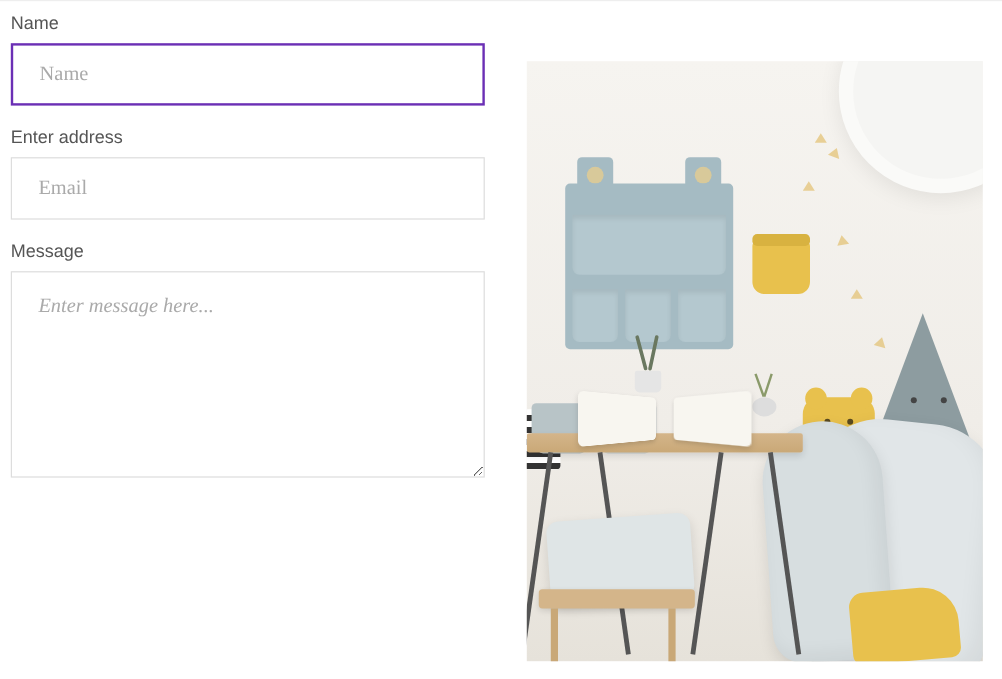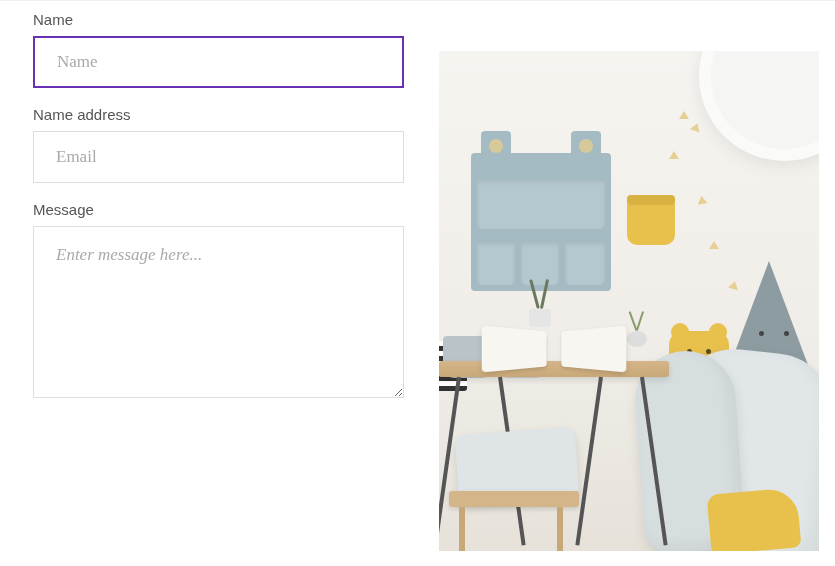--- a/index.html
+++ b/index.html
@@ -19,21 +19,20 @@
     .form-col {
       width: 395px;
       flex-shrink: 0;
     }
     .image-col {
       width: 390px;
       padding-top: 40px;
     }
     .form-group {
       margin-bottom: 18px;
-      margin-left: 24px;
     }
     .form-label {
       display: block;
       font-family: Arial, Helvetica, sans-serif;
       font-size: 15px;
       color: #555;
       margin-bottom: 8px;
       font-weight: 400;
     }
     .form-input {
@@ -198,21 +197,21 @@
 </head>
 <body>
 
 <div class="container">
   <div class="form-col">
     <div class="form-group">
       <label class="form-label">Name</label>
       <input type="text" class="form-input focused" placeholder="Name" style="">
     </div>
     <div class="form-group">
-      <label class="form-label">Name address</label>
+      <label class="form-label">Enter address</label>
       <input type="email" class="form-input" placeholder="Email" style="">
     </div>
     <div class="form-group">
       <label class="form-label">Message</label>
       <textarea class="form-textarea" placeholder="Enter message here..." style=""></textarea>
     </div>
   </div>
 
   <div class="image-col">
     <div class="room">

